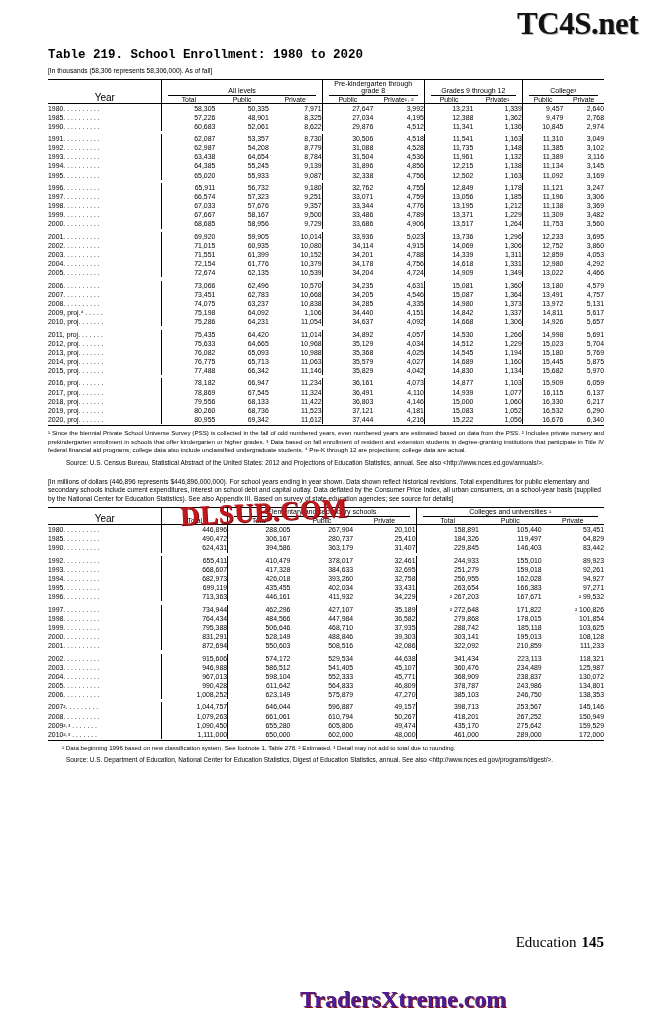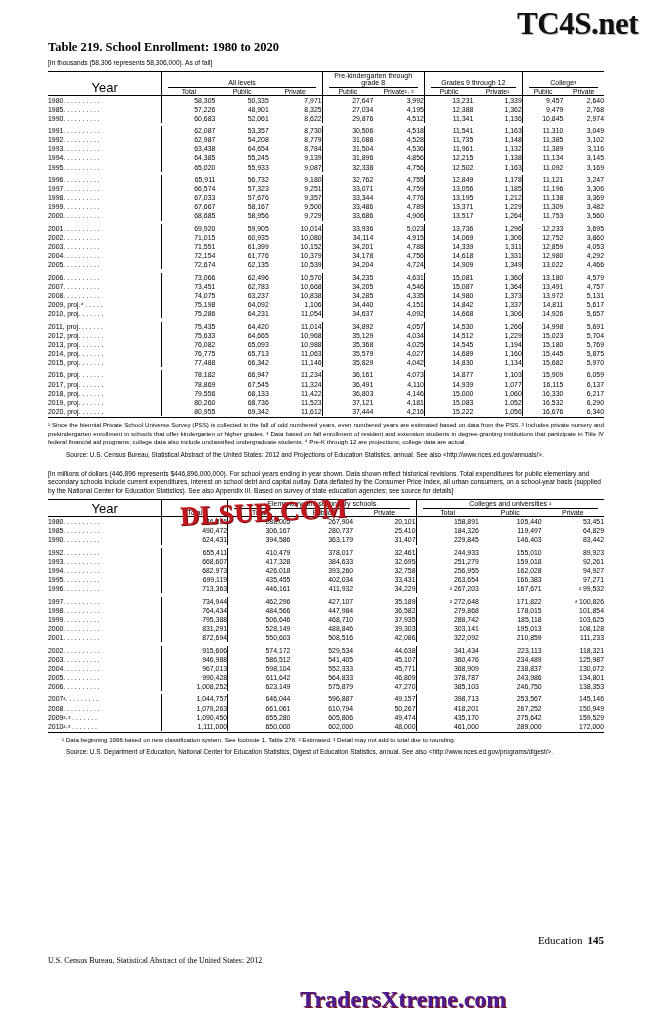--- a/index.html
+++ b/index.html
@@ -33,24 +33,24 @@
     color: #111;
     text-shadow: 1px 1px 0 #bbb;
   }
   .content {
     position: absolute;
     left: 48px;
     top: 40px;
     width: 556px;
   }
   h2.tbl-title {
-    font-family: Liberation Serif, serif;
+    font-family: Liberation Mono, monospace;
     font-size: 12.5px;
     font-weight: bold;
-    margin: 0 0 3px 0;
+    margin: 8px 0 3px 0;
     line-height: 1.25;
   }
   .headnote {
     font-family: "Liberation Sans", sans-serif;
     font-size: 6.6px;
     line-height: 1.35;
     margin: 0 0 3px 0;
   }
   table.data {
     border-collapse: collapse;
@@ -89,21 +89,21 @@
   .num {
     text-align: right;
     padding-right: 7px;
     white-space: nowrap;
   }
   .rowgap td { height: 3.4px; line-height: 3.4px; font-size: 0; }
   tr.datarow td { height: 9.1px; line-height: 9.1px; }
   .vsep { border-left: 0.7px solid #000; }
   .hdr-year {
     text-align: center;
-    font-size: 13px;
+    font-size: 10px;
     vertical-align: middle;
   }
 
   .footnotes {
     font-size: 6.2px;
     line-height: 1.38;
     margin-top: 3px;
     text-align: justify;
   }
   .source {
@@ -143,21 +143,21 @@
     font-size: 8px;
     font-family: "Liberation Serif", serif;
   }
   .footer-right {
     position: absolute;
     left: 48px;
     top: 934px;
     width: 556px;
     text-align: right;
     font-family: "Liberation Serif", serif;
-    font-size: 11px;
+    font-size: 15px;
   }
   .footer-right .pg { font-weight: bold; margin-left: 5px; }
   .sec2 { margin-top: 10px; }
 </style>
 </head>
 <body>
 
 <div class="page">
 
   <div class="wm-top">TC4S.net</div>
@@ -902,17 +902,16 @@
       <div style="border-bottom:1.6px solid #000; margin-top:1px;"></div>
 
       <div class="footnotes" style="text-align:left; padding-left:14px;">¹ Data beginning 1996 based on new classification system. See footnote 1, Table 278. ² Estimated. ³ Detail may not add to total due to rounding.</div>
       <div class="source">Source: U.S. Department of Education, National Center for Education Statistics, Digest of Education Statistics, annual. See also &lt;http://www.nces.ed.gov/programs/digest/&gt;.</div>
     </div>
   </div>
 
   <div class="footer-right">
     <span>Education</span><span class="pg">145</span>
   </div>
-  <div class="footer-line">U.S. Census Bureau, Statistical Abstract of the United States: 2012</div>
 
   <div class="wm-mid">DLSUB.COM</div>
   <div class="wm-bot">TradersXtreme.com</div>
 </div>
 
 </body></html>

